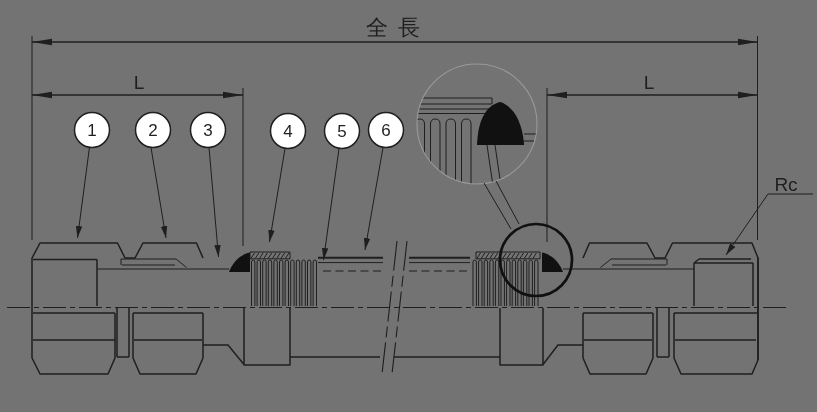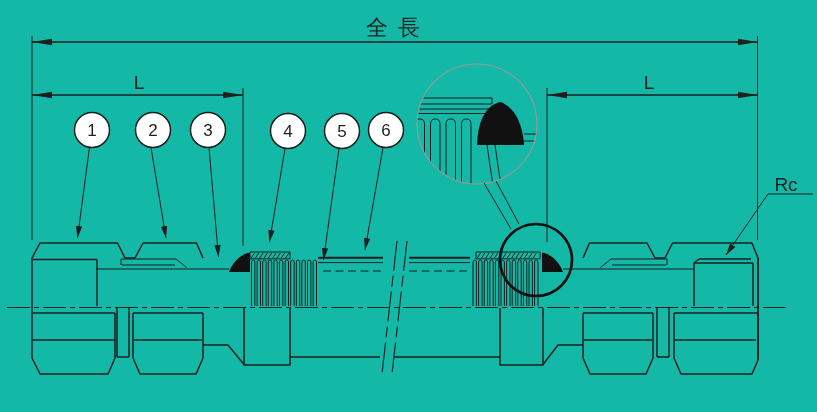--- a/index.html
+++ b/index.html
@@ -1,16 +1,16 @@
 <!DOCTYPE html>
 <html><head>
 <meta charset="utf-8">
 <style>
   html,body{margin:0;padding:0;background:#ffffff;}
-  .stage{width:817px;height:412px;background:#14b8a6;position:relative;overflow:hidden;}
+  .stage{width:817px;height:412px;background:#737373;position:relative;overflow:hidden;}
   svg{display:block;}
   svg *{vector-effect:none;}
   .ln   {stroke:#1f1f1f;stroke-width:1.5;fill:none;stroke-linejoin:round;stroke-linecap:butt;}
   .thin {stroke:#1f1f1f;stroke-width:1.0;fill:none;}
   .thick{stroke:#1f1f1f;stroke-width:2.1;fill:none;}
   .dash {stroke:#1f1f1f;stroke-width:1.0;fill:none;stroke-dasharray:8 4.5;}
   .cline{stroke:#1f1f1f;stroke-width:1.0;fill:none;stroke-dasharray:23 4 5 4;}
   .brk  {stroke:#1f1f1f;stroke-width:1.1;fill:none;stroke-dasharray:30 5 11 5;}
   .detail-circ{stroke:#9a9a9a;stroke-width:1.1;fill:none;}
   .bold-circ{stroke:#111111;stroke-width:2.7;fill:none;}

